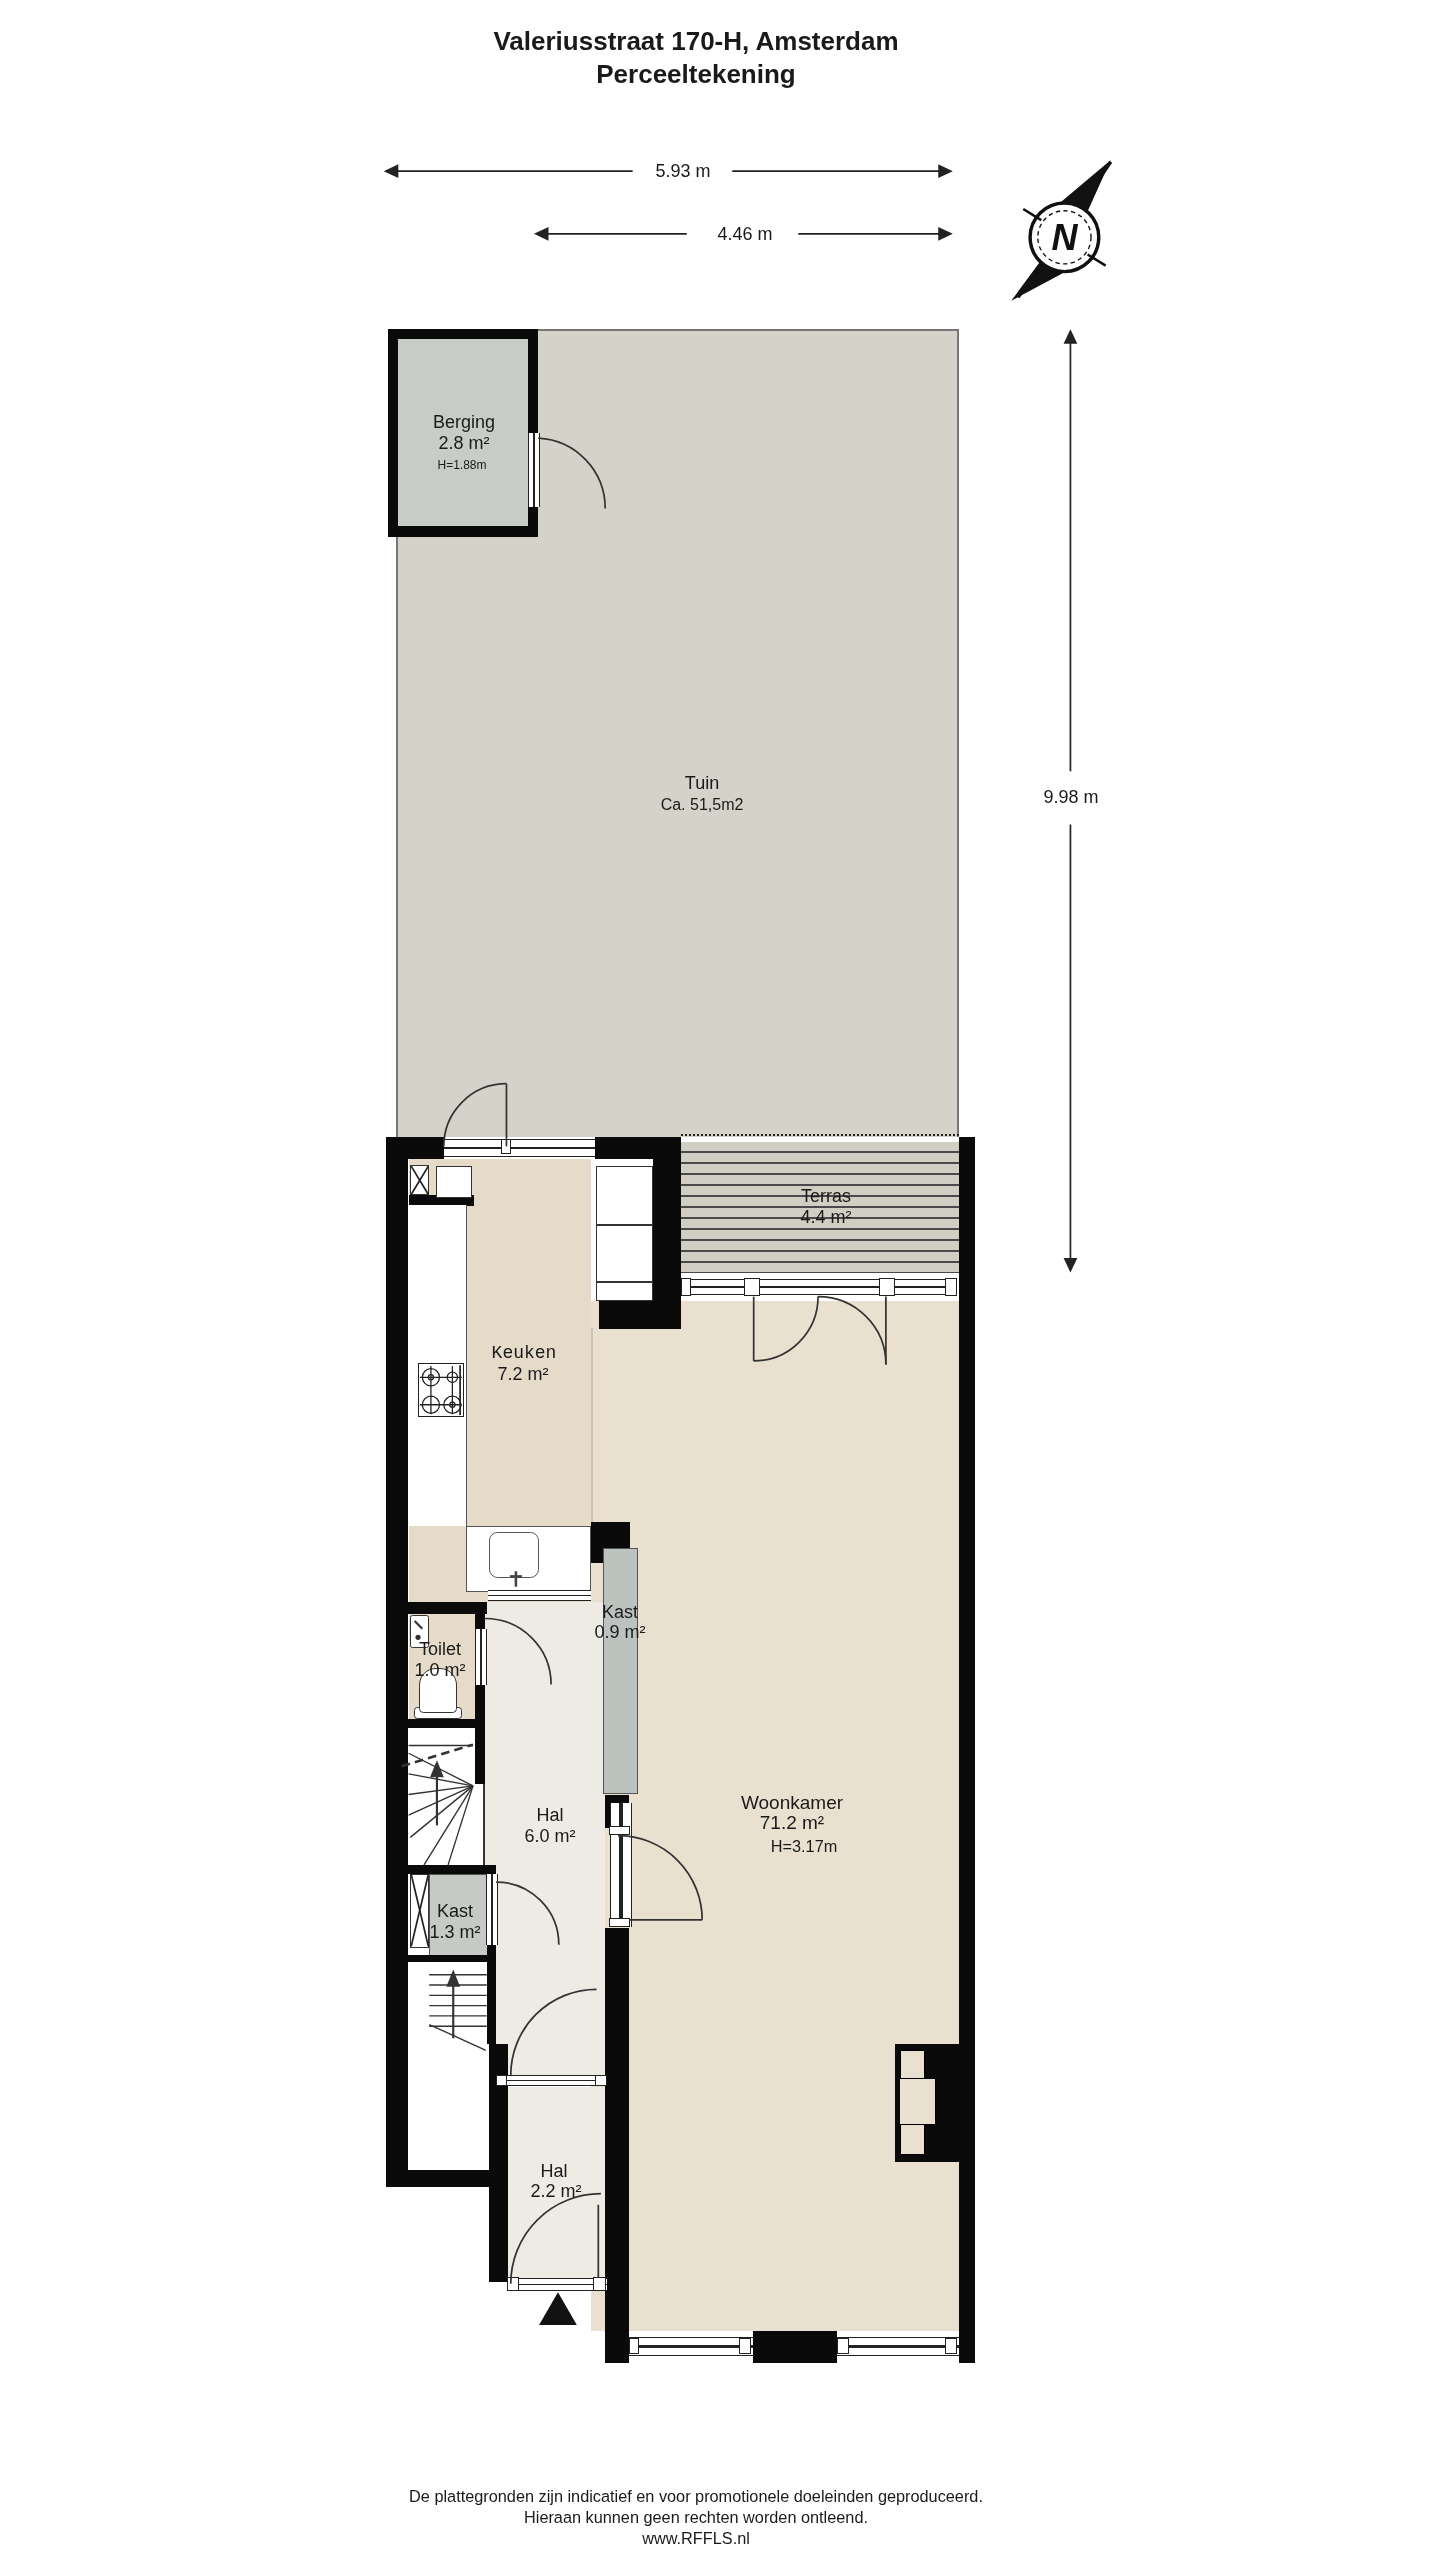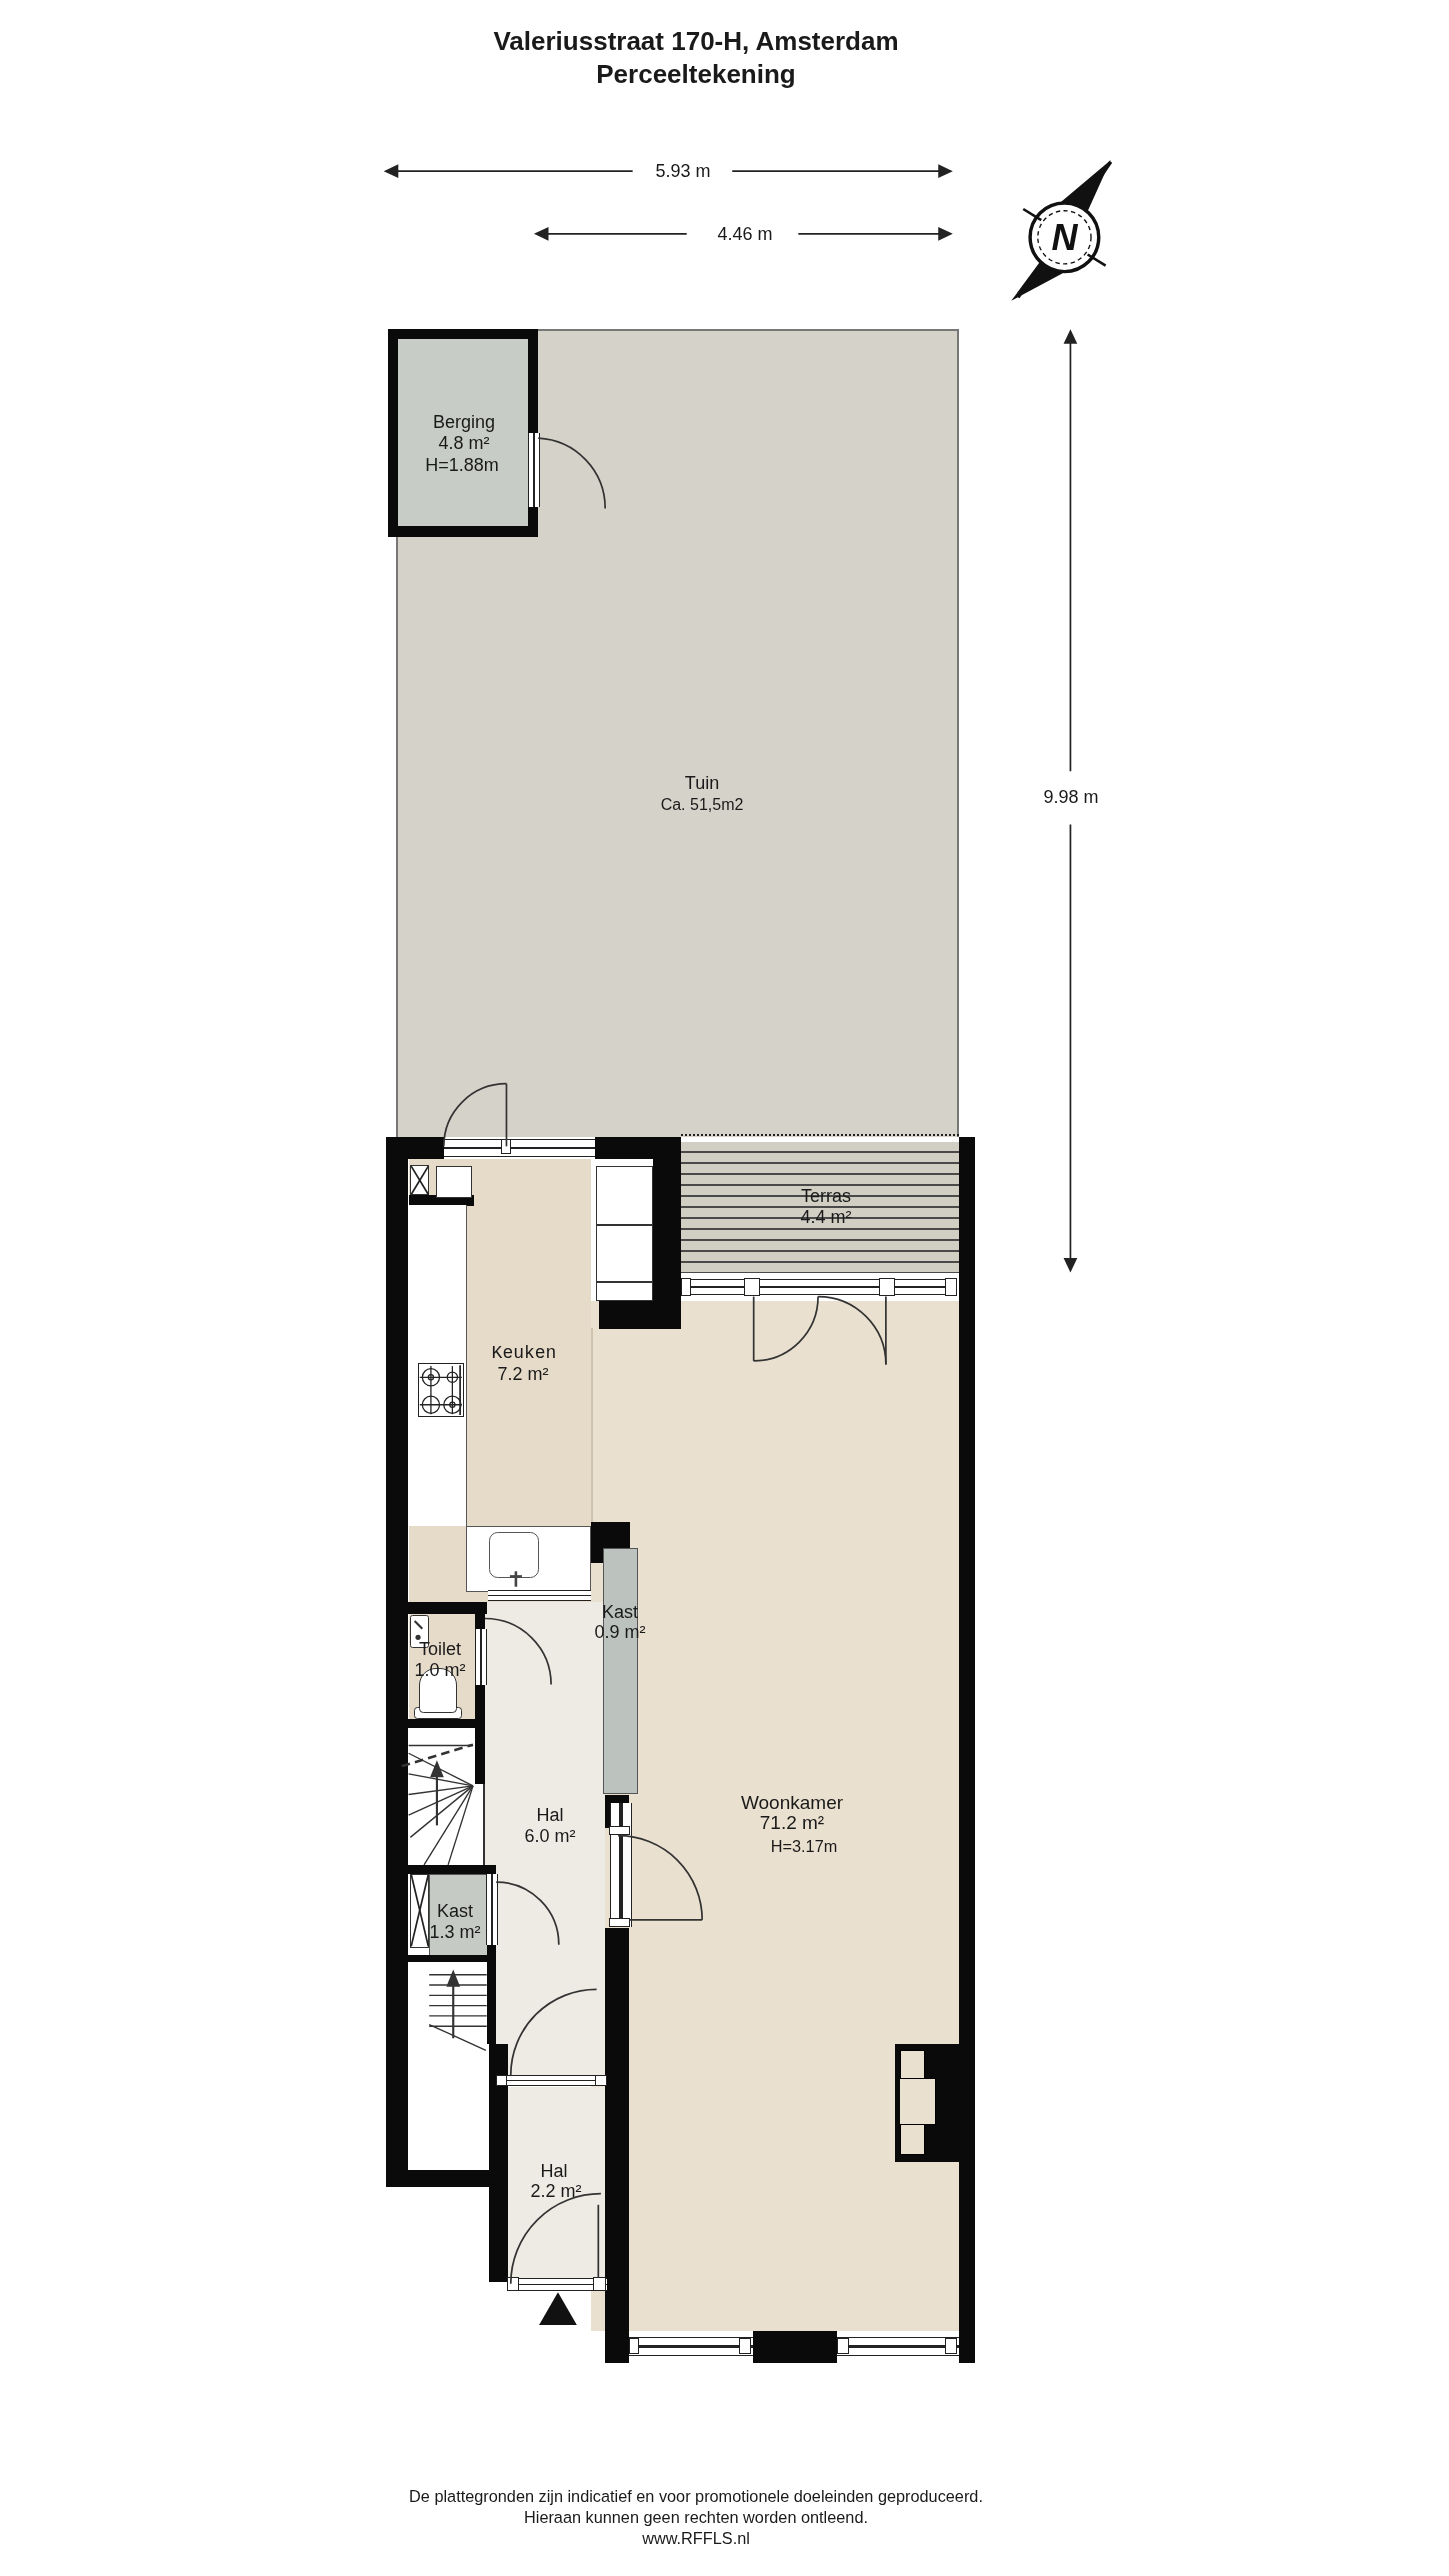--- a/index.html
+++ b/index.html
@@ -14,21 +14,21 @@
   .wall{position:absolute;background:var(--c-wall,#0a0a0a);}
   .fill{position:absolute;}
   .winh{position:absolute;background:linear-gradient(#fff 42%,#222 42%,#222 58%,#fff 58%);
         border-top:1.7px solid #222;border-bottom:1.7px solid #222;z-index:14;}
   .winv{position:absolute;background:linear-gradient(90deg,#fff 42%,#222 42%,#222 58%,#fff 58%);
         border-left:1.7px solid #222;border-right:1.7px solid #222;z-index:14;}
   .blk{position:absolute;background:#fff;border:1.7px solid #222;z-index:15;box-sizing:border-box;}
   .furn{position:absolute;background:#fff;border:1.7px solid #333;box-sizing:border-box;z-index:12;}
   .lbl{position:absolute;transform:translate(-50%,-50%);font-size:18px;line-height:1;
        white-space:nowrap;z-index:30;text-align:center;}
-  .sub{font-size:18px;}
+  .sub{font-size:12px;}
   .dim{background:#fff;padding:0 6px;font-size:18px;z-index:30;}
   .ttl{position:absolute;transform:translate(-50%,-50%);font-weight:bold;font-size:26px;white-space:nowrap;z-index:30;}
   .ftr{position:absolute;transform:translate(-50%,-50%);font-size:16.3px;white-space:nowrap;z-index:30;}
   svg.ovl{position:absolute;left:0;top:0;z-index:20;pointer-events:none;}.z10{z-index:10}.z12{z-index:12}.z16{z-index:16}
 </style>
 </head>
 <body>
 
 <div id="plan">
 
@@ -232,21 +232,21 @@
       <circle cx="487" cy="1907" r="3" fill="#333"></circle>
       <line x1="483" y1="1888" x2="492" y2="1897" stroke="#333" stroke-width="2.5"></line>
     </g>
   </svg>
 
   <div class="lbl dim" style="left:683px;top:171px;">5.93 m</div>
   <div class="lbl dim" style="left:745px;top:234px;">4.46 m</div>
   <div class="lbl dim" style="left:1071px;top:797px;">9.98 m</div>
 
   <div class="lbl" style="left:464px;top:422px;">Berging</div>
-  <div class="lbl" style="left:464px;top:443px;">4.8 m²</div>
+  <div class="lbl" style="left:464px;top:443px;">2.8 m²</div>
   <div class="lbl sub" style="left:462px;top:465px;">H=1.88m</div>
 
   <div class="lbl" style="left:702px;top:783px;">Tuin</div>
   <div class="lbl" style="left:702px;top:805px;font-size:16px;">Ca. 51,5m2</div>
 
   <div class="lbl" style="left:826px;top:1196px;">Terras</div>
   <div class="lbl" style="left:826px;top:1217px;">4.4 m²</div>
 
   <div class="lbl" style="left:524px;top:1353px;font-family:Liberation Mono, monospace;">Keuken</div>
   <div class="lbl" style="left:523px;top:1374px;">7.2 m²</div>

